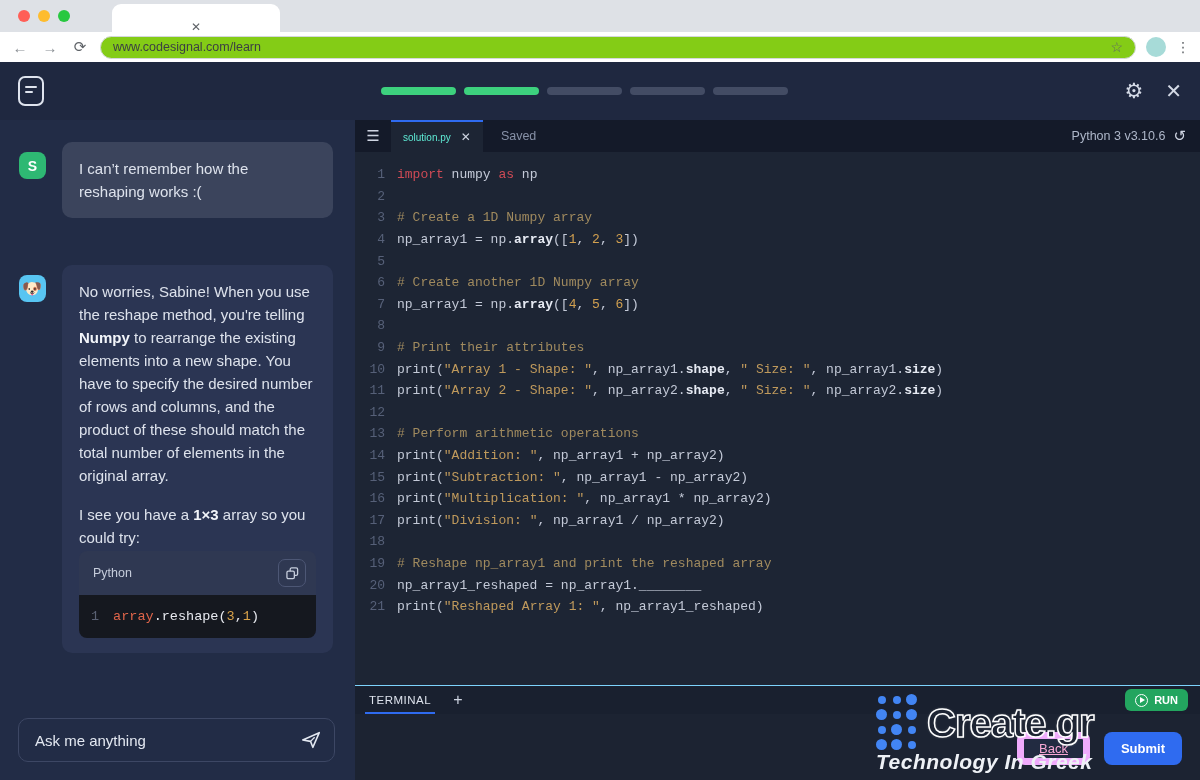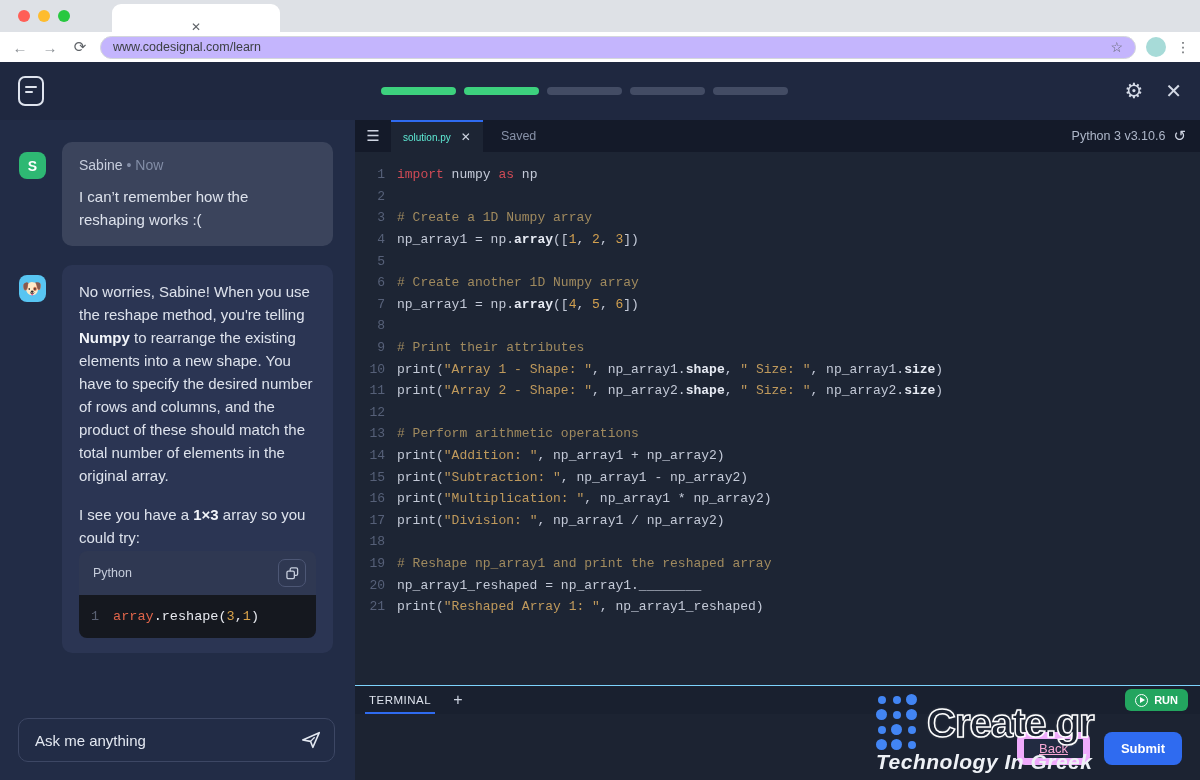--- a/index.html
+++ b/index.html
@@ -12,21 +12,21 @@
   .traffic { display:flex; gap:8px; align-items:center; height:32px; padding:0 14px 0 18px; }
   .light { width:12px; height:12px; border-radius:50%; }
   .light.red{background:#ff5f57;} .light.yellow{background:#febc2e;} .light.green{background:#28c840;}
   .btab { margin-left:28px; width:168px; height:28px; background:#ffffff; border-radius:9px 9px 0 0;
           display:flex; align-items:center; padding:0 10px; gap:8px;flex-direction:column; }
   .btab-title { font-size:12px; color:#3c4043; flex:1; white-space:nowrap; overflow:hidden; }
   .btab-close { color:#5f6368; font-size:12px; cursor:default; }
   .toolbar { height:30px; background:#ffffff; display:flex; align-items:center; padding:0 10px; gap:10px; }
   .navic { color:#8a8f94; font-size:15px; width:20px; text-align:center; }
   .navic.dark { color:#5f6368; }
-  .urlpill { flex:1; height:23px; border:1px solid #d4d7db; border-radius:12px; background:#c4b5fd;
+  .urlpill { flex:1; height:23px; border:1px solid #d4d7db; border-radius:12px; background:#84cc16;
              display:flex; align-items:center; padding:0 12px; gap:8px; }
   .urltext { flex:1; font-size:12.5px; color:#3c4043; }
   .star { color:#5f6368; font-size:14px; }
   .avatar-chip { width:20px; height:20px; border-radius:50%; background:#a7dbd8; }
   .kebab { color:#5f6368; font-size:14px; letter-spacing:0; }
 
   
   .appheader { position:absolute; top:62px; left:0; width:1200px; height:58px; background:#1f2840;
                display:flex; align-items:center; padding:0 18px; }
   .doc-icon { width:26px; height:30px; border:2px solid #dfe4ee; border-radius:7px; position:relative; }
@@ -168,24 +168,20 @@
     <span class="gear">⚙</span>
     <span class="hdr-close">✕</span>
   </div>
 </div>
 
 <div class="sidebar">
 
   <div class="msg" style="top:22px;">
     <div class="msg-avatar green" style="top:10px;">S</div>
     <div class="bubble sabine" style="top:0;">
-      <div class="msg-head">
-        <span>Sabine</span>
-        <span class="dotnow"> <span>•</span> <span>Now</span></span>
-      </div>
       <div>
           <div class="msg-para"><span>I can’t remember how the reshaping works :(</span></div>
         </div>
     </div>
   </div>
 
   <div class="msg" style="top:145px;">
     <div class="msg-avatar blue" style="top:10px;">🐶</div>
     <div class="bubble cosmo" style="top:0;">
       <div>

